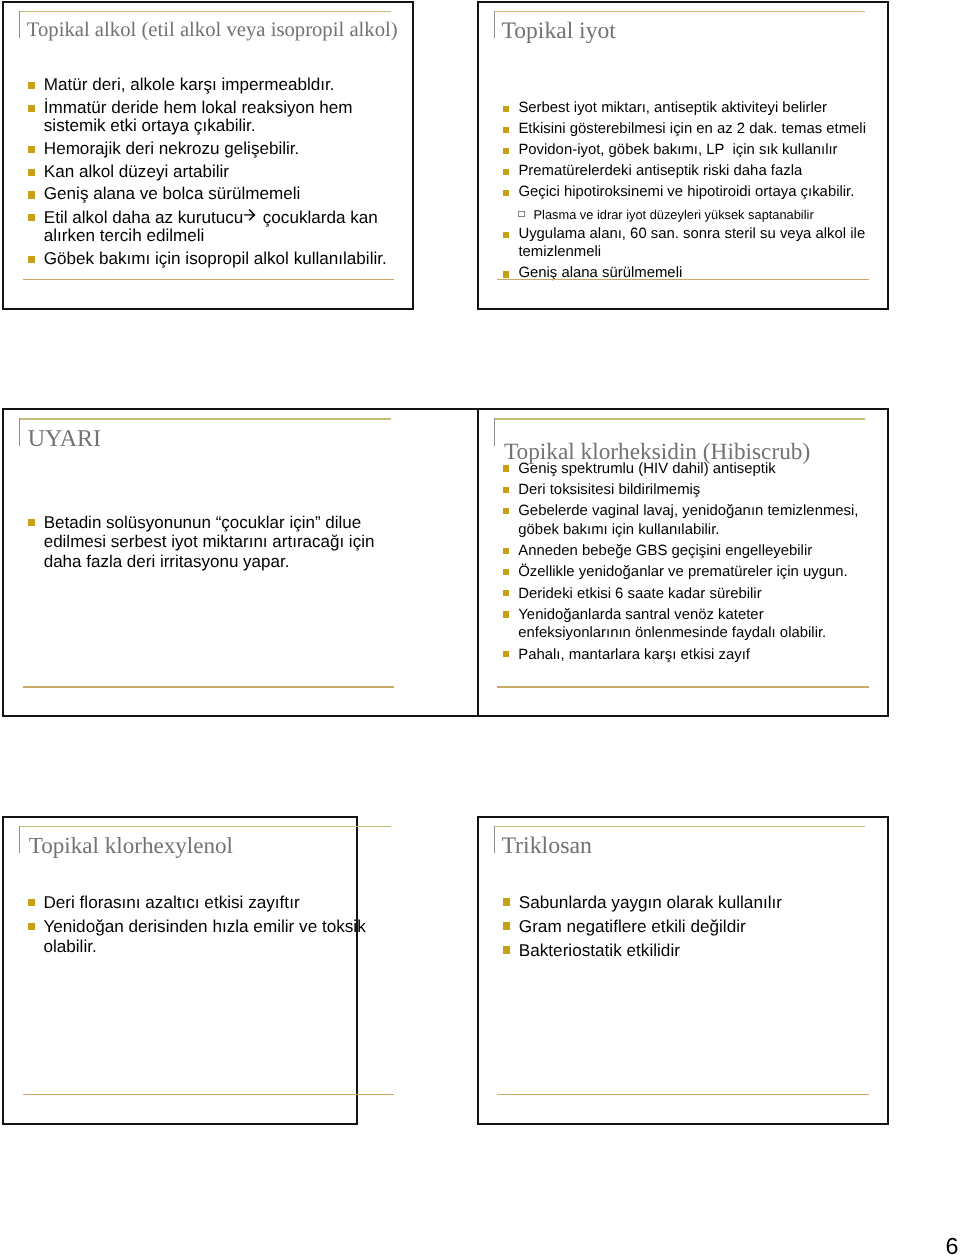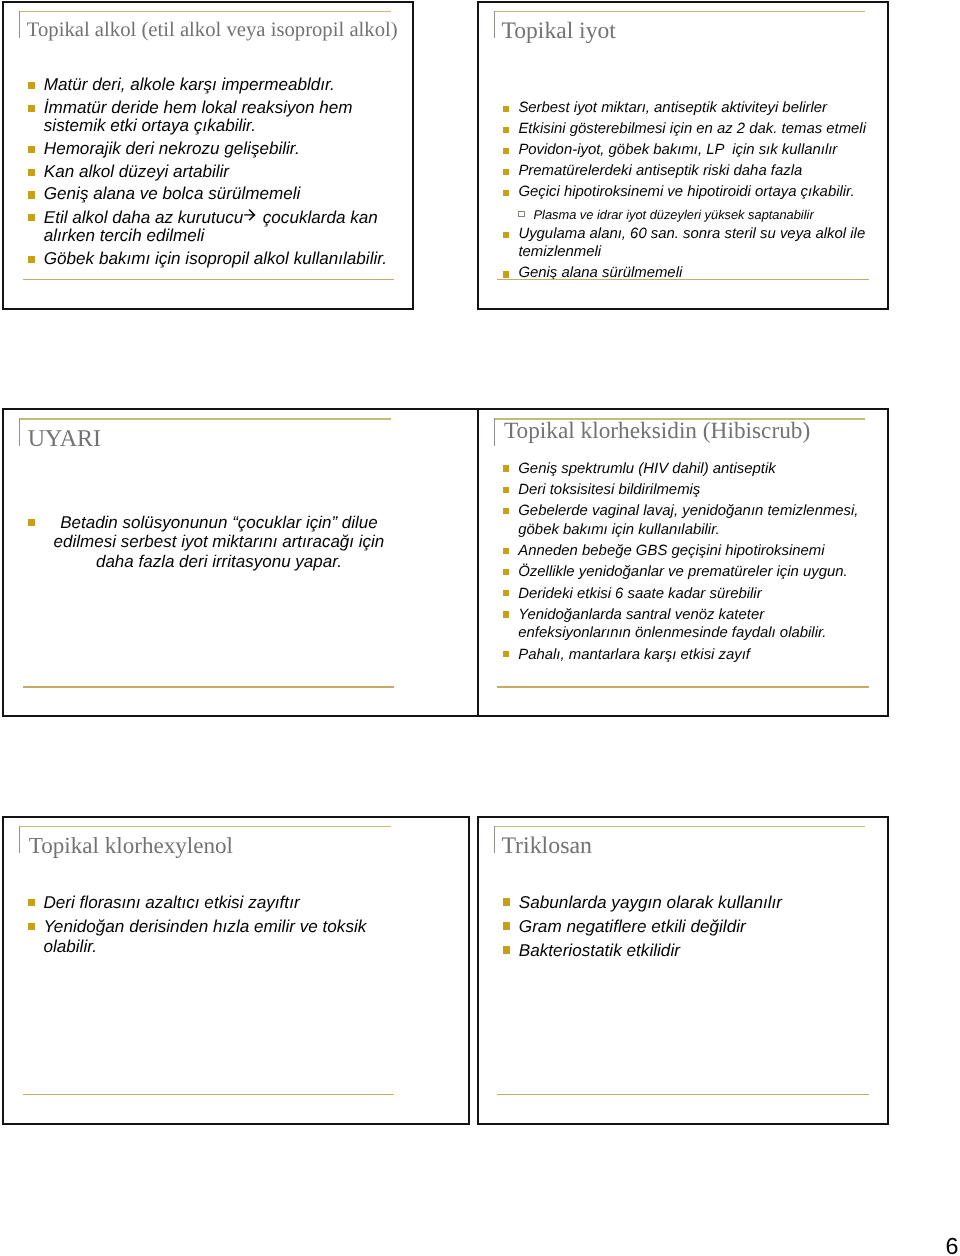--- a/index.html
+++ b/index.html
@@ -11,47 +11,47 @@
   .slide{position:absolute;box-sizing:border-box;background:#fff;
          border:2px solid #131313;}
   .rule-top{position:absolute;left:14.9px;top:8.1px;width:371.5px;height:1.4px;background:#c4bb77;}
   .rule-left{position:absolute;left:15.0px;top:8.1px;width:1.2px;height:27.5px;background:#92928a;}
   .rule-bot{position:absolute;left:18.4px;top:275.9px;width:371.5px;height:1.5px;background:#c9a964;}
   .title{position:absolute;left:22.5px;font-family:"Liberation Serif",serif;
          color:#737373;white-space:nowrap;line-height:1;
          transform:translateZ(0);}
   .body{position:absolute;list-style:none;margin:0;padding:0;}
   .bi{position:relative;margin:0;padding:0;transform:translateZ(0);}
-  .bt{white-space:pre-wrap;font-style:italic;}
+  .bt{white-space:pre-wrap;}
   .bi:first-child{margin-top:0;}
   .bul{position:absolute;left:0;background:#c8a016;}
   .bul2{position:absolute;border:1px solid #8e9a8e;background:transparent;}
   .arw{display:inline-block;vertical-align:0.06em;line-height:0;}
   .pageno{position:absolute;left:945.5px;top:1234.7px;font-size:23.3px;line-height:1;transform:translateZ(0);}
 .s1{left:2.3px;top:0.8px;width:412.0px;height:309.2px;}
 .s1 .title{font-size:20.7px;top:17.0px;left:22.5px;}
 .s1 .body{left:23.9px;top:68.7px;width:368px;font-size:17.1px;line-height:18.2px;}
 .s1 .bi{padding-left:15.6px;margin-top:4.6px;}
 .s1 .bul{width:7.27px;height:7.27px;top:5.86px;}
 .s2{left:476.9px;top:0.8px;width:412.0px;height:309.2px;}
 .s2 .title{font-size:23.6px;top:17.3px;left:22.6px;}
 .s2 .body{left:24.1px;top:58px;width:384px;font-size:14.9px;line-height:18.65px;margin-top:36px;}
 .s2 .bi{padding-left:15.4px;margin-top:2.3px;}
 .s2 .bul{width:6.33px;height:6.33px;top:6.86px;}
 .s3{left:2.3px;top:408.3px;width:484px;height:309.2px;padding-left:44px;}
 .s3 .title{font-size:24.0px;top:16.3px;left:23.4px;}
 .s3 .body{left:23.9px;top:98.2px;width:366px;font-size:17.0px;line-height:19.4px;}
-.s3 .bi{padding-left:15.5px;margin-top:4.6px;text-align:center;}
+.s3 .bi{padding-left:15.5px;margin-top:4.6px;}
 .s3 .bul{width:7.22px;height:7.22px;top:5.57px;}
 .s4{left:476.9px;top:408.3px;width:412.0px;height:309.2px;}
-.s4 .title{font-size:23.3px;top:10px;left:25.0px;}
+.s4 .title{font-size:23.3px;top:31px;left:25.0px;}
 .s4 .body{left:24.0px;top:47.0px;width:366px;font-size:14.9px;line-height:18.55px;}
 .s4 .bi{padding-left:15.4px;margin-top:2.7px;}
 .s4 .bul{width:6.33px;height:6.33px;top:5.41px;}
-.s5{left:2.3px;top:815.9px;width:468px;height:309.2px;}
+.s5{left:2.3px;top:815.9px;width:356px;height:309.2px;}
 .s5 .title{font-size:23.1px;top:15.8px;left:24.4px;}
 .s5 .body{left:23.9px;top:70.5px;width:361px;font-size:17.15px;line-height:19.7px;}
 .s5 .bi{padding-left:15.2px;margin-top:4.7px;}
 .s5 .bul{width:7.29px;height:7.29px;top:5.6px;}
 .s6{left:476.9px;top:815.9px;width:412.0px;height:309.2px;}
 .s6 .title{font-size:23.85px;top:17.3px;left:22.5px;}
 .s6 .body{left:24.1px;top:70.5px;width:361px;font-size:17.16px;line-height:19.4px;}
 .s6 .bi{padding-left:15.8px;margin-top:4.6px;}
 .s6 .bul{width:7.29px;height:7.29px;top:5.46px;}
 .s2 .bi.lvl2{font-size:12.83px;line-height:15.7px;margin-top:5.2px;padding-left:30.5px;}
@@ -104,21 +104,21 @@
     <div class="rule-bot"></div>
   </div>
   <div class="slide s4">
     <div class="rule-top"></div>
     <div class="rule-left"></div>
     <div class="title">Topikal klorheksidin (Hibiscrub)</div>
     <ul class="body">
       <li class="bi lvl1"><span class="bul"></span><span class="bt">Geniş spektrumlu (HIV dahil) antiseptik</span></li>
       <li class="bi lvl1"><span class="bul"></span><span class="bt">Deri toksisitesi bildirilmemiş</span></li>
       <li class="bi lvl1"><span class="bul"></span><span class="bt">Gebelerde vaginal lavaj, yenidoğanın temizlenmesi, göbek bakımı için kullanılabilir.</span></li>
-      <li class="bi lvl1"><span class="bul"></span><span class="bt">Anneden bebeğe GBS geçişini hipotiroksinemi</span></li>
+      <li class="bi lvl1"><span class="bul"></span><span class="bt">Anneden bebeğe GBS geçişini engelleyebilir</span></li>
       <li class="bi lvl1"><span class="bul"></span><span class="bt">Özellikle yenidoğanlar ve prematüreler için uygun.</span></li>
       <li class="bi lvl1"><span class="bul"></span><span class="bt">Derideki etkisi 6 saate kadar sürebilir</span></li>
       <li class="bi lvl1"><span class="bul"></span><span class="bt">Yenidoğanlarda santral venöz kateter enfeksiyonlarının önlenmesinde faydalı olabilir.</span></li>
       <li class="bi lvl1"><span class="bul"></span><span class="bt">Pahalı, mantarlara karşı etkisi zayıf</span></li>
     </ul>
     <div class="rule-bot"></div>
   </div>
   <div class="slide s5">
     <div class="rule-top"></div>
     <div class="rule-left"></div>

